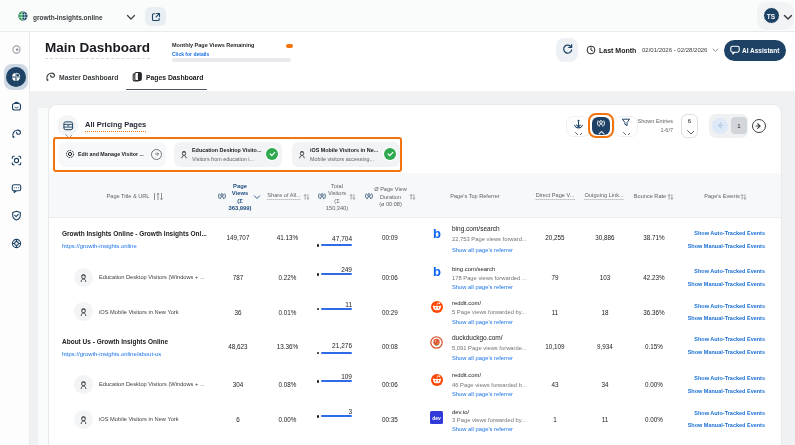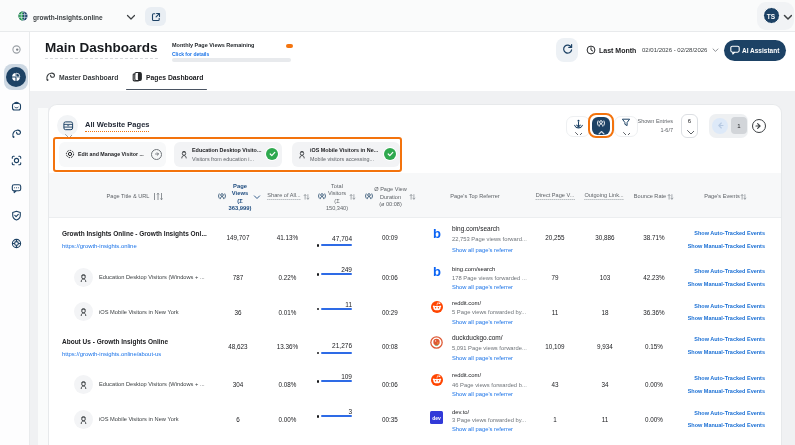--- a/index.html
+++ b/index.html
@@ -67,21 +67,21 @@
 <svg class="a" style="left:11px;top:210.0px" width="11" height="11" viewBox="0 0 11 11">
       <path d="M5.5 1.2 L9.3 2.6 V5.2 C9.3 7.6 7.7 9.2 5.5 10 C3.3 9.2 1.7 7.6 1.7 5.2 V2.6 Z" fill="none" stroke="#1d4265" stroke-width="1.1" stroke-linejoin="round"></path>
       <path d="M3.8 5.4 L5.1 6.7 L7.3 4.4" fill="none" stroke="#1d4265" stroke-width="1.1" stroke-linecap="round" stroke-linejoin="round"></path>
     </svg>
 <svg class="a" style="left:11px;top:237.5px" width="11" height="11" viewBox="0 0 11 11">
       <circle cx="5.5" cy="5.5" r="4.1" fill="none" stroke="#1d4265" stroke-width="1.1"></circle>
       <circle cx="5.5" cy="5.5" r="1.9" fill="none" stroke="#1d4265" stroke-width="1.1"></circle>
       <path d="M5.5 1.4 V3.6 M5.5 7.4 V9.6 M1.4 5.5 H3.6 M7.4 5.5 H9.6" stroke="#1d4265" stroke-width="1.1"></path>
     </svg>
 <div class="a" style="left:30px;top:33px;width:765px;height:58px;background:#fff"></div>
-<div class="a t" style="left:45px;top:40px;font-size:13.5px;font-weight:700;color:#16191d;border-bottom:1px dashed #d8dbde;padding-bottom:3px">Main Dashboards</div>
+<div class="a t" style="left:45px;top:40px;font-size:13.5px;font-weight:700;color:#16191d;border-bottom:1px dashed #d8dbde;padding-bottom:3px">Main Dashboard</div>
 <div class="a t" style="left:172px;top:45px;transform:translateY(-50%);font-size:5.5px;font-weight:700;color:#24282c;">Monthly Page Views Remaining</div>
 <div class="a t" style="left:172px;top:53.5px;transform:translateY(-50%);font-size:5px;font-weight:600;color:#1a73e8;">Click for details</div>
 <div class="a" style="left:286px;top:44px;width:7px;height:4px;background:#f4740e;border-radius:2px"></div>
 <div class="a" style="left:172px;top:58px;width:119px;height:3.5px;background:#e8eaed;border-radius:2px"></div>
 <div class="a" style="left:556px;top:37.5px;width:22px;height:24px;background:#edf1f5;border-radius:8px"></div>
 <svg class="a" style="left:561.5px;top:43px" width="11" height="12" viewBox="0 0 11 12">
       <path d="M9.2 4.2 A4 4 0 1 0 9.6 6.8" fill="none" stroke="#1d4265" stroke-width="1.2" stroke-linecap="round"></path>
       <path d="M9.6 1.6 V4.4 H6.8" fill="none" stroke="#1d4265" stroke-width="1.2" stroke-linecap="round" stroke-linejoin="round"></path>
     </svg>
 <svg class="a" style="left:586px;top:44.5px" width="10" height="10" viewBox="0 0 10 10">
@@ -116,21 +116,21 @@
 <div class="a" style="left:47.5px;top:104px;width:734px;height:341px;background:#fff;border:1px solid #e7e9eb;border-radius:9px 9px 0 0;border-bottom:none;box-sizing:border-box"></div>
 <div class="a" style="left:57px;top:114.5px;width:21px;height:21px;border-radius:50%;background:#f2f4f6"></div>
 <svg class="a" style="left:62.5px;top:121px" width="11" height="10" viewBox="0 0 11 10">
       <rect x="0.9" y="0.9" width="8.7" height="7.8" rx="1.7" fill="none" stroke="#1d4265" stroke-width="1.0"></rect>
       <path d="M0.9 3.4 H9.6 M0.9 6.1 H9.6" stroke="#1d4265" stroke-width="0.9"></path>
       <path d="M4.2 4.75 H6.2" stroke="#1d4265" stroke-width="0.8"></path>
     </svg>
 <svg class="a" style="left:64px;top:131.5px" width="8" height="6" viewBox="0 0 8 6">
       <path d="M1.5 2.5 L5 6 L8.5 2.5" fill="none" stroke="#9aa0a6" stroke-width="1.0" stroke-linecap="round" stroke-linejoin="round"></path>
     </svg>
-<div class="a t" style="left:85px;top:120px;font-size:7.5px;font-weight:700;color:#1f2633;border-bottom:1px dotted #ef7612;padding-bottom:2px">All Website Pages</div>
+<div class="a t" style="left:85px;top:120px;font-size:7.5px;font-weight:700;color:#1f2633;border-bottom:1px dotted #ef7612;padding-bottom:2px">All Pricing Pages</div>
 <div class="a" style="left:565.5px;top:116px;width:24.5px;height:20.5px;background:#fff;border:1px solid #eef0f2;border-radius:7px;box-sizing:border-box"></div>
 <svg class="a" style="left:572.5px;top:118.5px" width="11" height="11" viewBox="0 0 11 11">
       <circle cx="5.5" cy="1.8" r="1.0" fill="#1d4265"></circle>
       <path d="M5.5 3 V7.8 M3.7 6.1 L5.5 7.9 L7.3 6.1" fill="none" stroke="#1d4265" stroke-width="1.05" stroke-linecap="round" stroke-linejoin="round"></path>
       <path d="M1.6 6.4 A4.3 4.3 0 0 0 9.4 6.4" fill="none" stroke="#1d4265" stroke-width="1.05" stroke-linecap="round"></path>
     </svg>
 <svg class="a" style="left:574px;top:129.5px" width="8" height="5" viewBox="0 0 8 5">
       <path d="M1.5 2.5 L5 6 L8.5 2.5" fill="none" stroke="#5f6368" stroke-width="1.0" stroke-linecap="round" stroke-linejoin="round"></path>
     </svg>
 <div class="a" style="left:588px;top:113px;width:25.5px;height:25px;border:2.5px solid #f3730d;border-radius:8px;box-sizing:border-box;background:#fff"></div>

